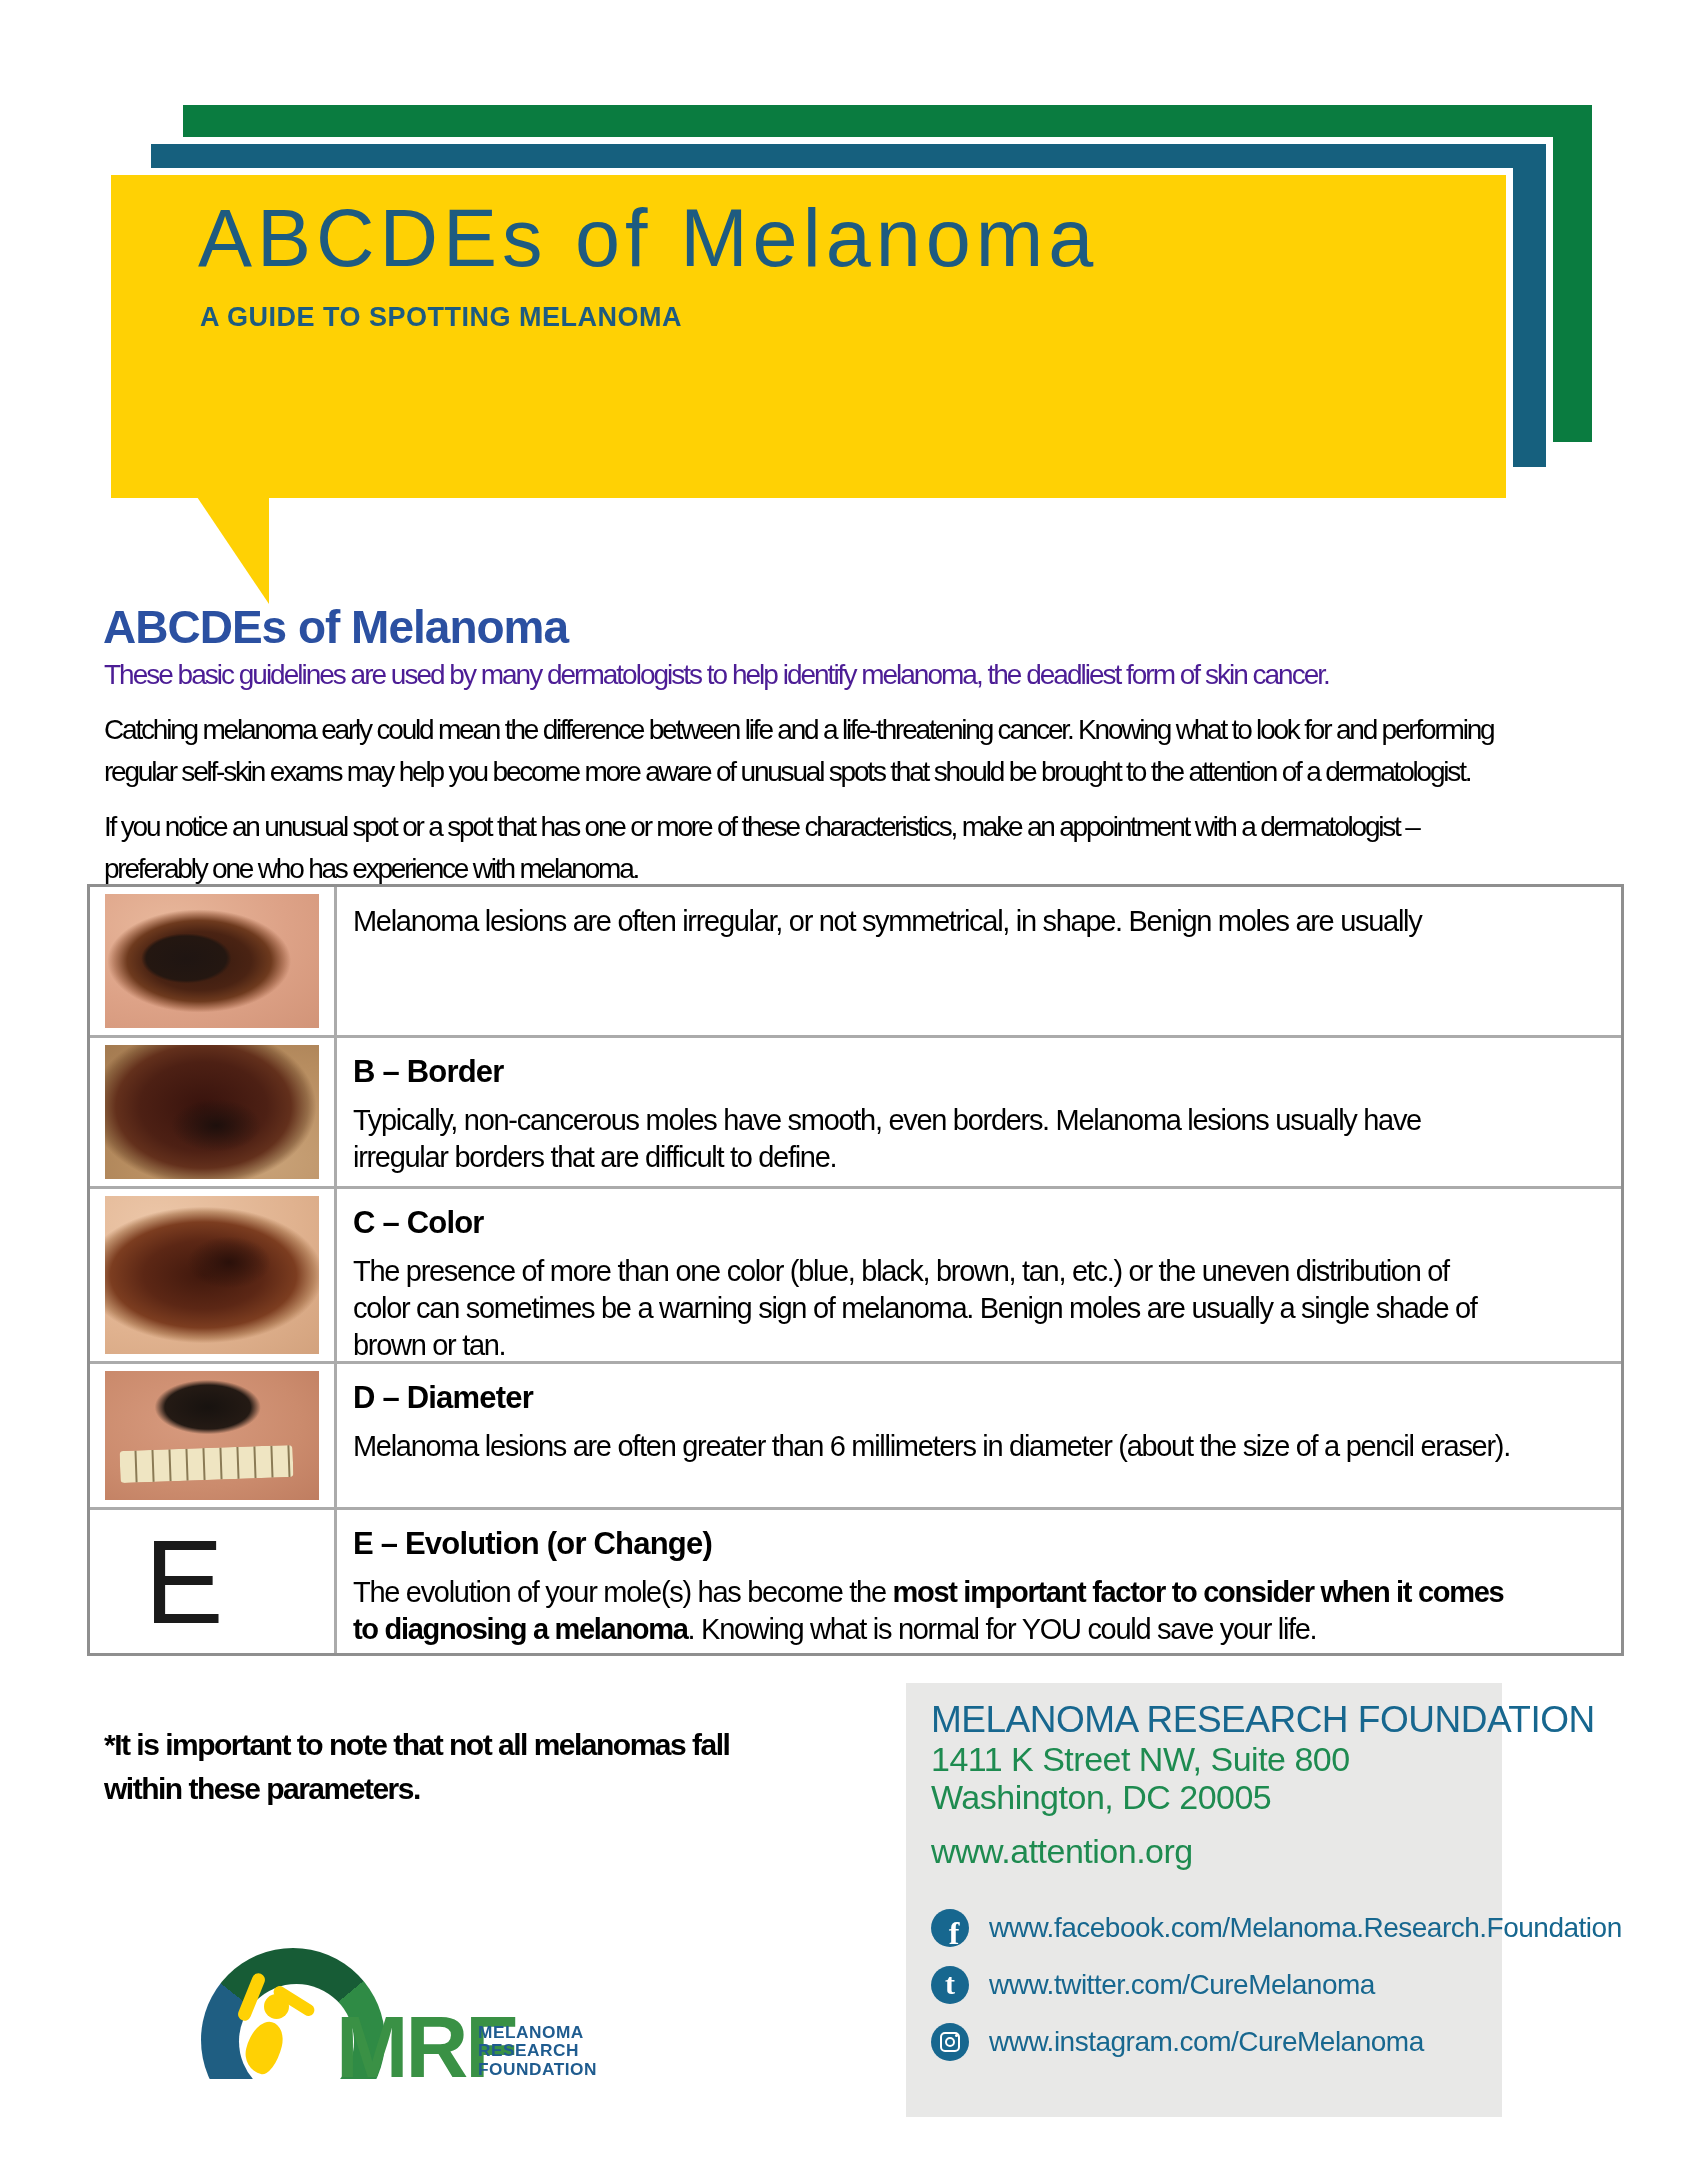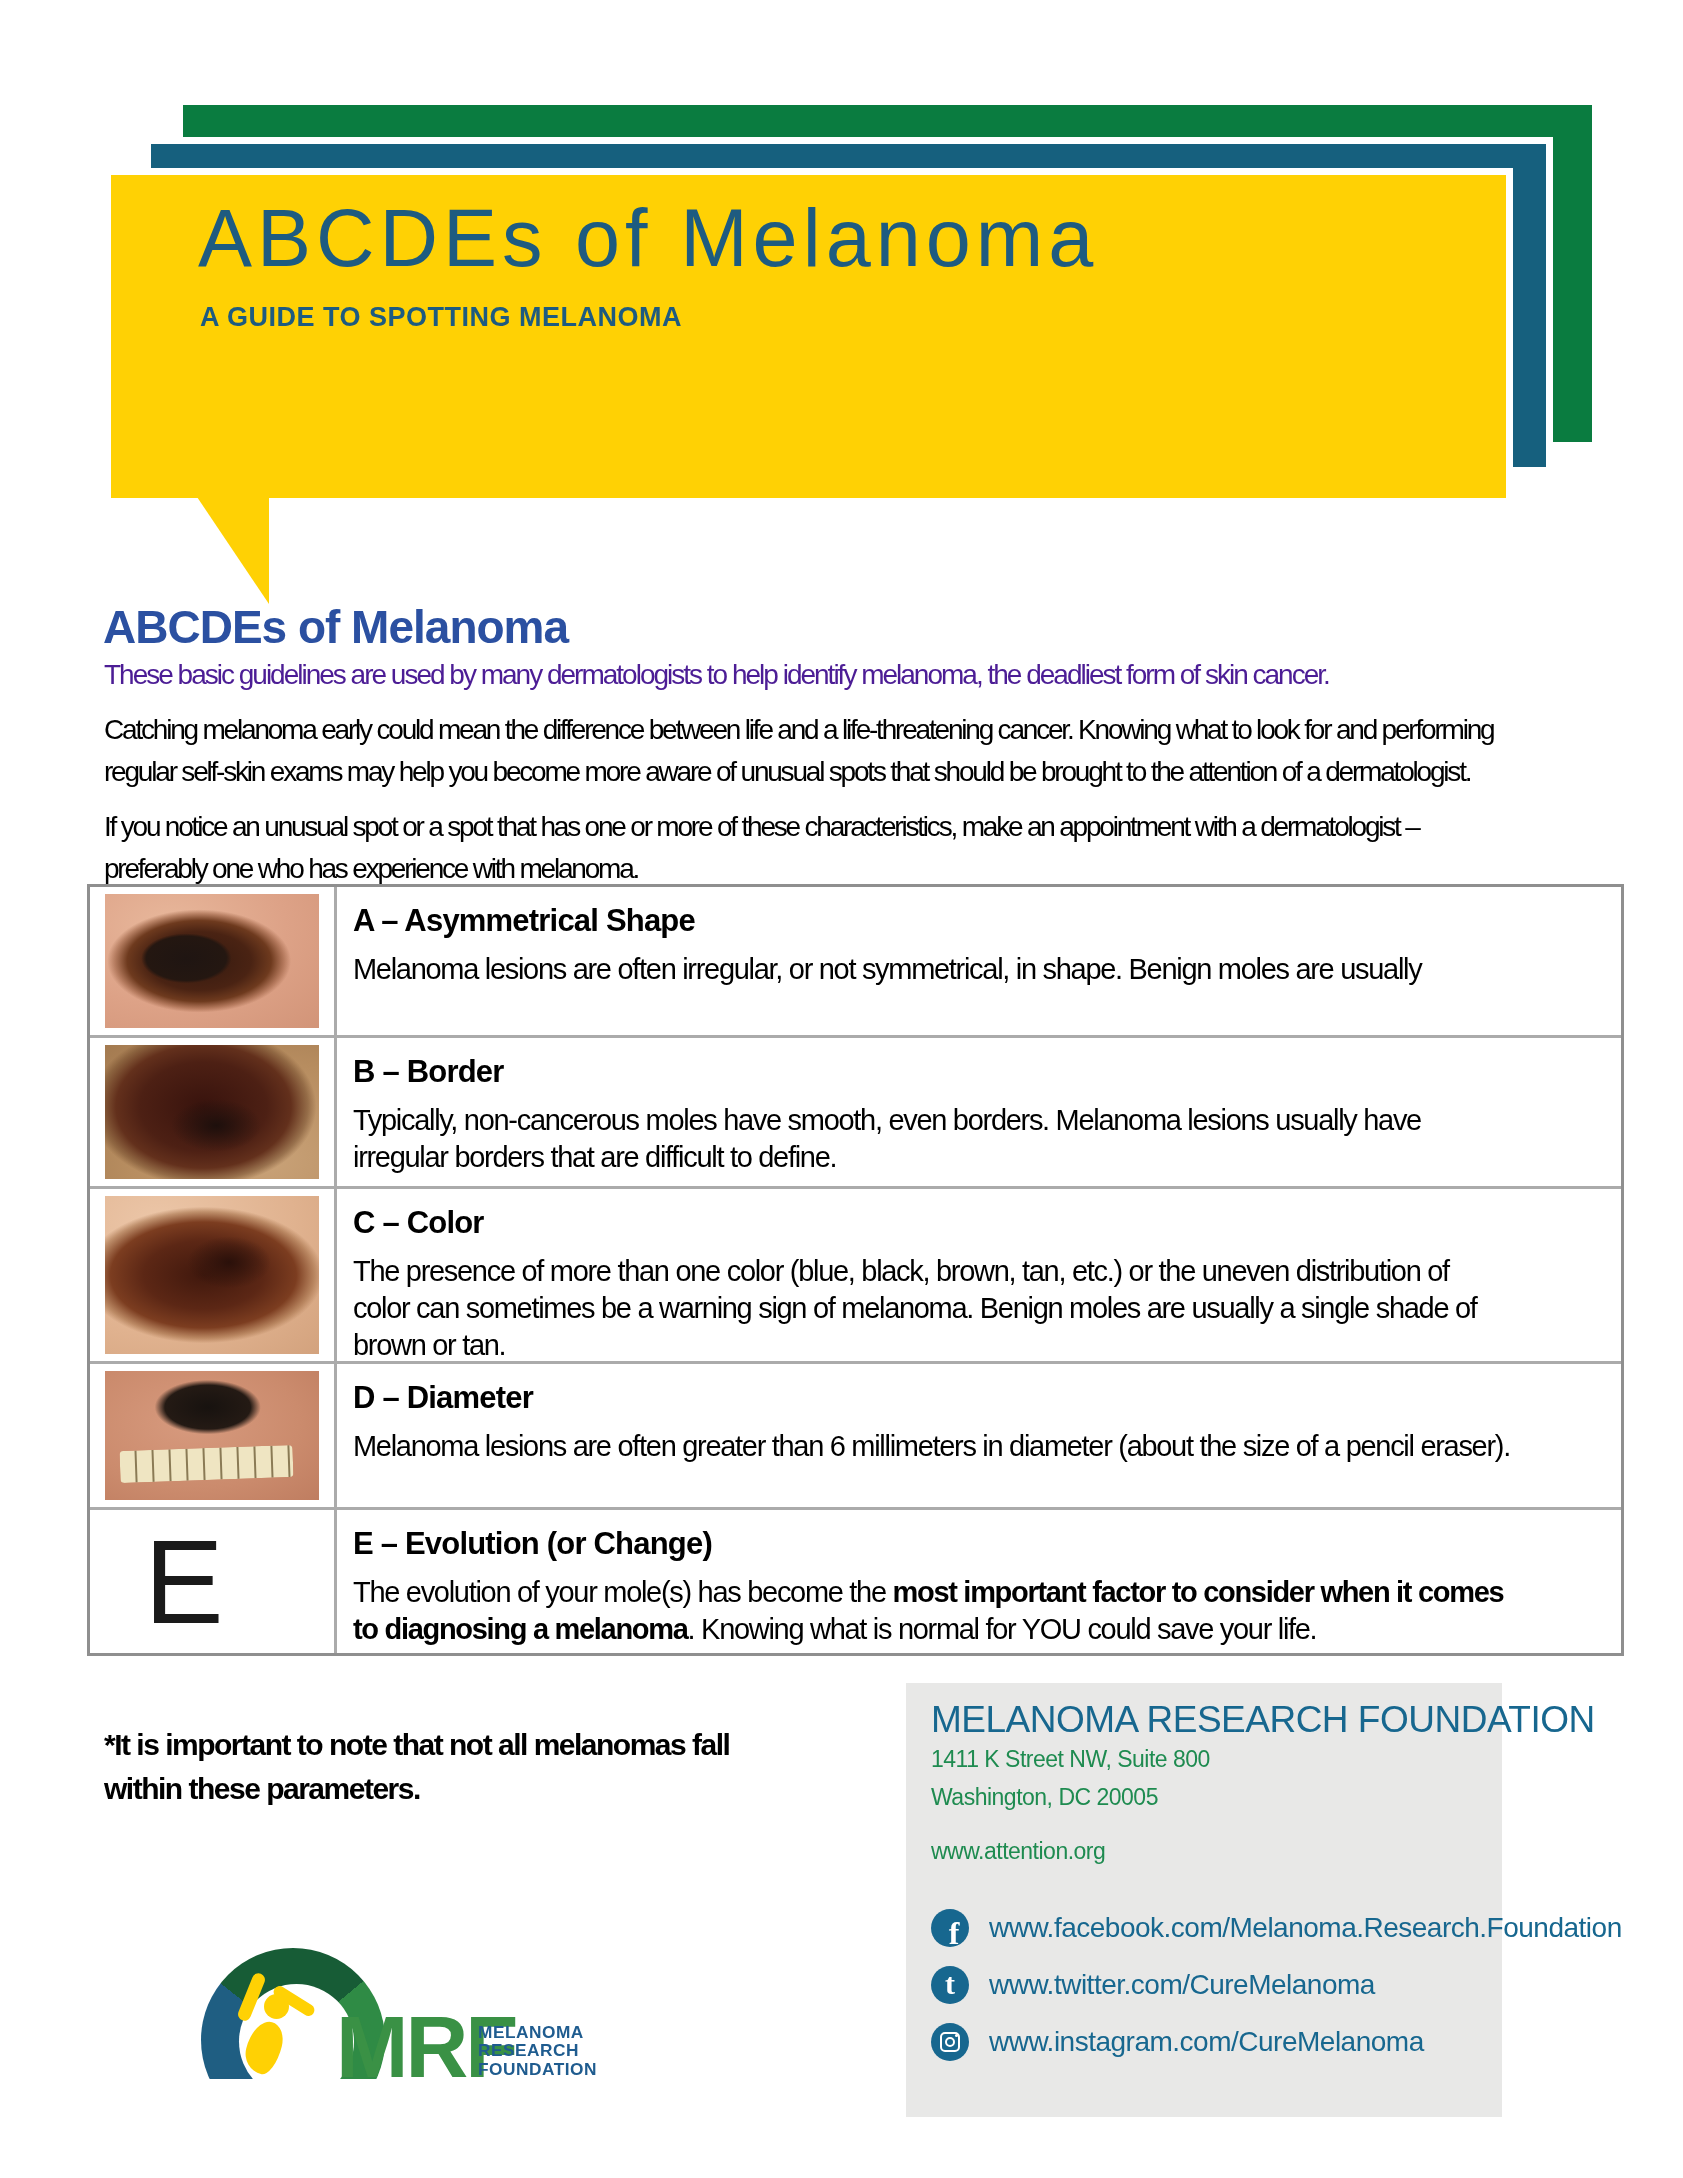--- a/index.html
+++ b/index.html
@@ -64,21 +64,21 @@
 
   
   .note { position:absolute; left:104px; top:1723px; font-size:30px; font-weight:bold; color:#000;
           letter-spacing:-1.5px; }
   .note div { line-height:44px; white-space:nowrap; }
 
   
   .contact-box { position:absolute; left:906px; top:1683px; width:596px; height:434px; background:#E8E8E7; }
   .contact-org { position:absolute; left:25px; top:16px; font-size:37px; color:#17678F;
                  letter-spacing:-0.5px; white-space:nowrap; }
-  .contact-green { position:absolute; left:25px; font-size:23px; color:#1E8B50; letter-spacing:-0.5px; }
+  .contact-green { position:absolute; left:25px; font-size:34px; color:#1E8B50; letter-spacing:-0.5px; }
   .contact-green div { line-height:38px; white-space:nowrap; }
   .contact-addr { top:57px; }
   .contact-phone { top:149px; }
   .social { position:absolute; left:25px; top:226px; }
   .social-row { display:flex; align-items:center; height:38px; margin-bottom:19px; }
   .icon-circle { width:38px; height:38px; border-radius:50%; background:#17678F; flex:0 0 38px;
                  display:flex; align-items:center; justify-content:center; overflow:hidden; }
   .glyph-f { color:#fff; font-weight:bold; font-size:32px; font-family:"Liberation Serif", serif;
              position:relative; top:5px; left:4px; }
   .glyph-t { color:#fff; font-weight:bold; font-size:30px; font-family:"Liberation Serif", serif;
@@ -130,21 +130,20 @@
   <div class="para para-2" id="para2">
       <div>If you notice an unusual spot or a spot that has one or more of these characteristics, make an appointment with a dermatologist –</div>
       <div>preferably one who has experience with melanoma.</div>
     </div>
 
   <div class="abcde-table" id="abcde-table">
       <div class="cell cell-img">
         <div class="photo photo-a"></div>
       </div>
       <div class="cell cell-text">
-        <h3>A – Asymmetrical Shape</h3>
         <div class="tline">Melanoma lesions are often irregular, or not symmetrical, in shape. Benign moles are usually</div>
       </div>
       <div class="cell cell-img">
         <div class="photo photo-b"></div>
       </div>
       <div class="cell cell-text">
         <h3>B – Border</h3>
         <div class="tline">Typically, non-cancerous moles have smooth, even borders. Melanoma lesions usually have</div>
         <div class="tline">irregular borders that are difficult to define.</div>
       </div>

